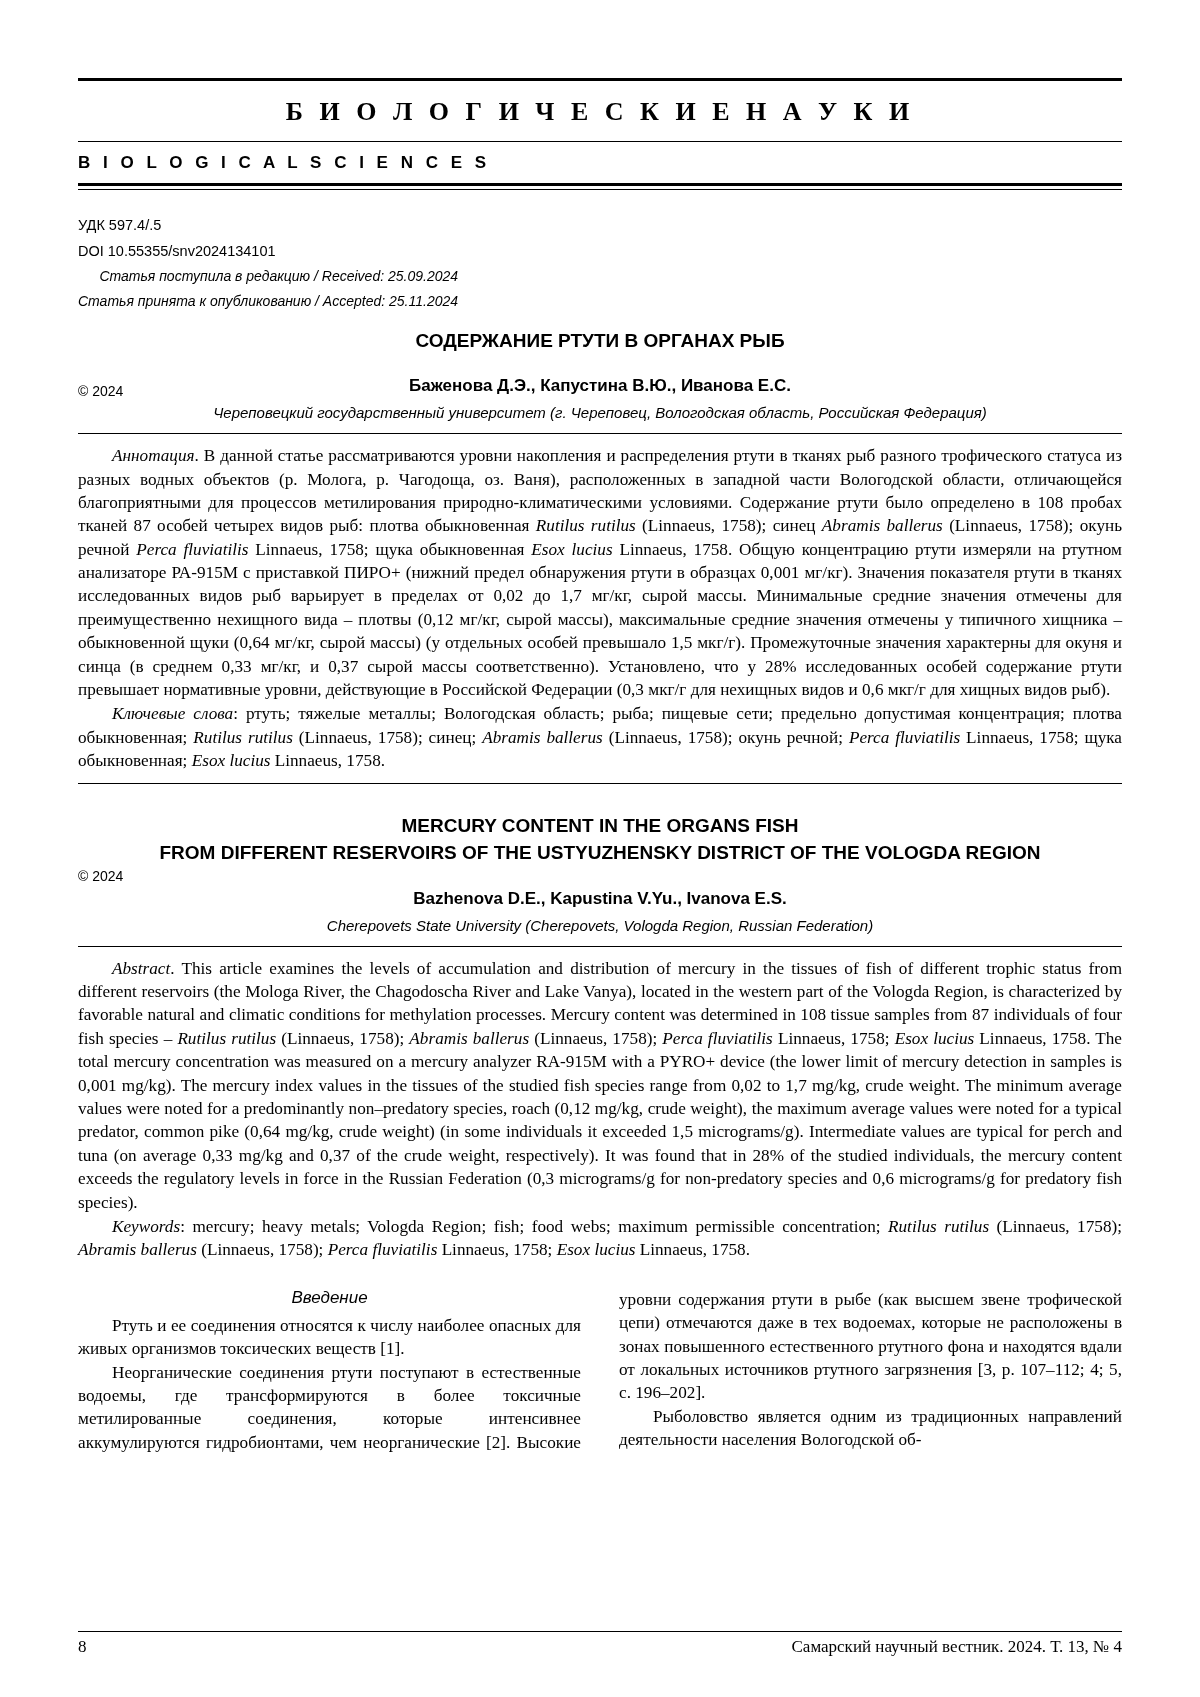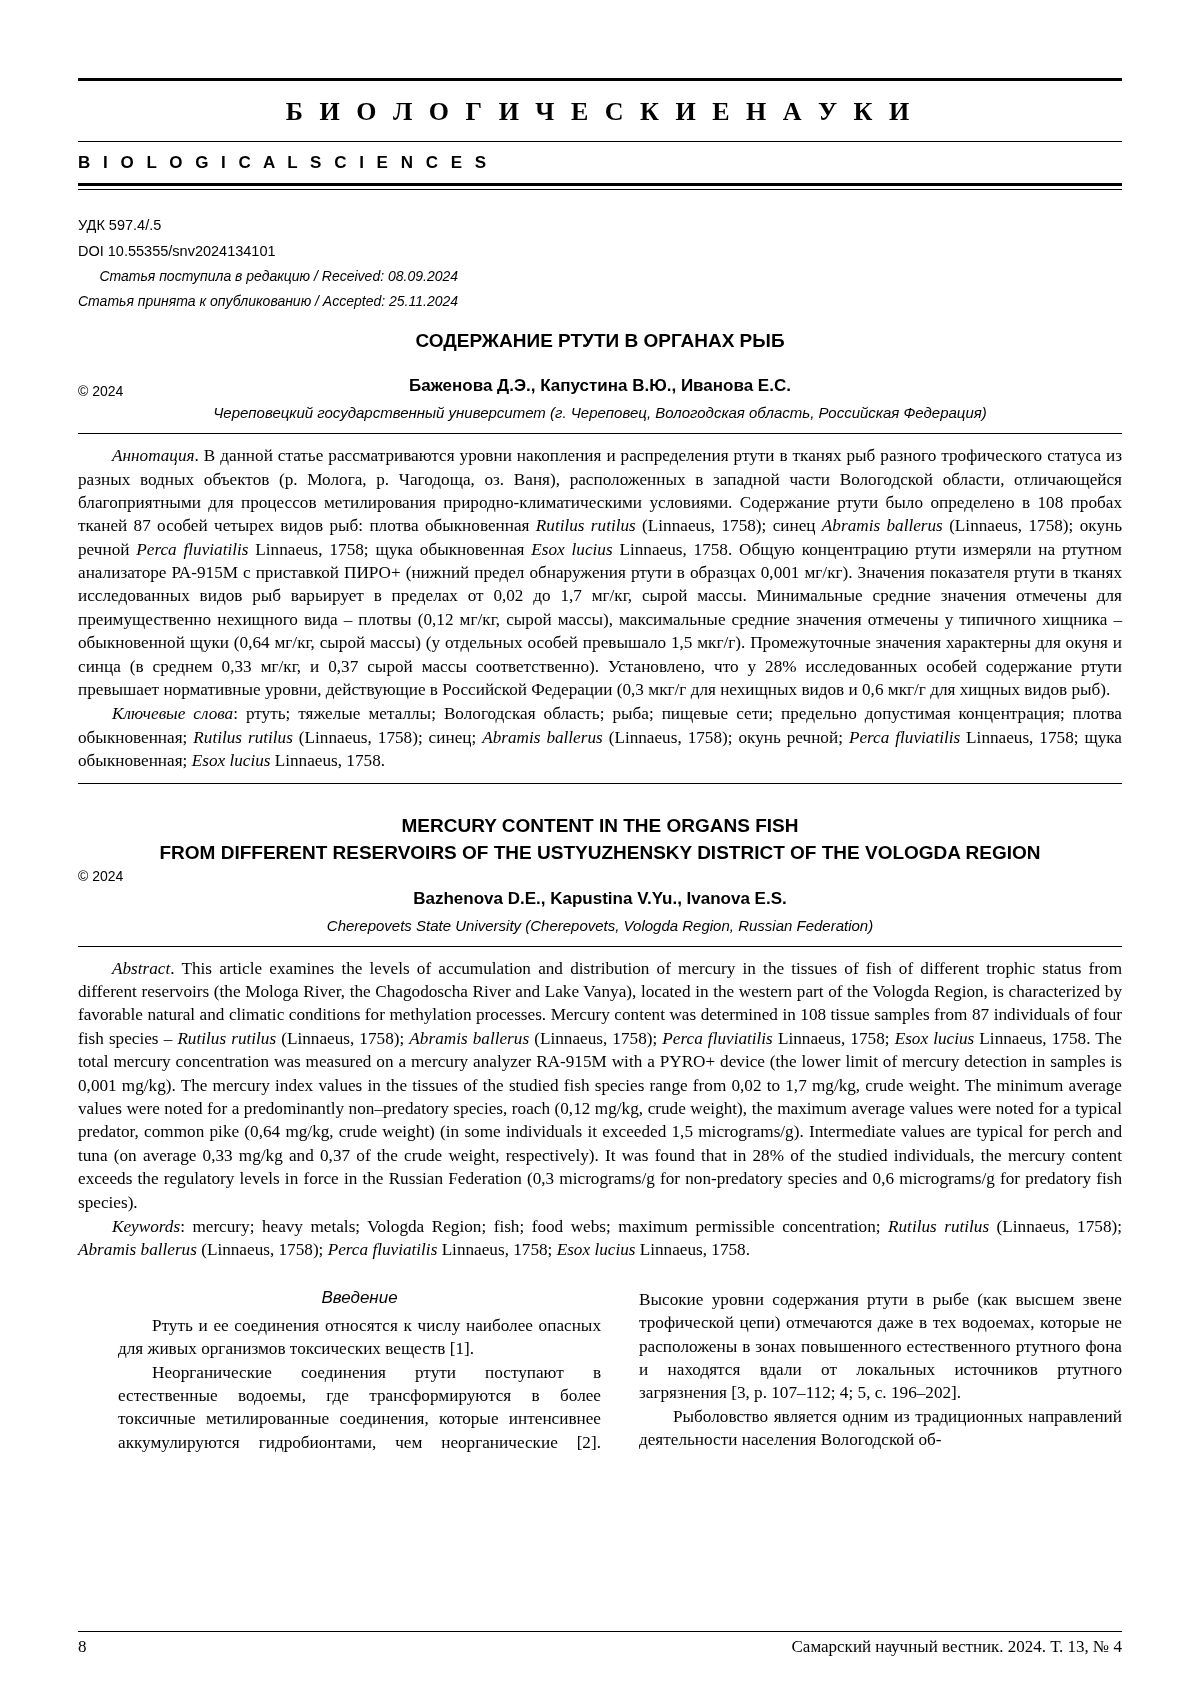--- a/index.html
+++ b/index.html
@@ -135,21 +135,20 @@
   .abstract-box-en {
     border-top: 1.5px solid #000;
     padding: 10px 0 0 0;
     margin-top: 6px;
   }
   .two-col {
     margin-top: 26px;
     column-count: 2;
     column-gap: 38px;
     column-rule: none;
-    margin-left: 40px;
   }
   .intro-heading {
     text-align: center;
     font-family: "Liberation Sans", sans-serif;
     font-style: italic;
     font-size: 17px;
     margin: 0 0 6px 0;
   }
   .footer {
     position: absolute;
@@ -182,21 +181,21 @@
     <div class="section-title-en">B I O L O G I C A L   S C I E N C E S</div>
     <div class="rule-double"></div>
   </div>
 
   <div class="meta-row">
     <div class="meta-left">
       <div>УДК 597.4/.5</div>
       <div>DOI 10.55355/snv2024134101</div>
     </div>
     <div class="meta-right">
-      <div>Статья поступила в редакцию / Received: 08.09.2024</div>
+      <div>Статья поступила в редакцию / Received: 25.09.2024</div>
       <div>Статья принята к опубликованию / Accepted: 25.11.2024</div>
     </div>
   </div>
 
   <div class="title-block">
     <div class="paper-title-ru">СОДЕРЖАНИЕ РТУТИ В ОРГАНАХ РЫБ</div>
     <div class="copyright" style="top: 56px;">© 2024</div>
   </div>
 
   <div class="authors">Баженова Д.Э., Капустина В.Ю., Иванова Е.С.</div>

